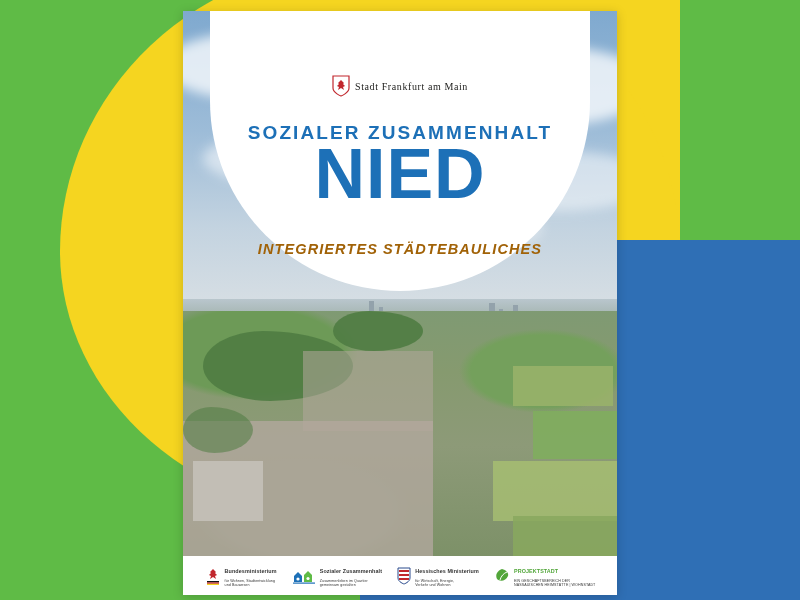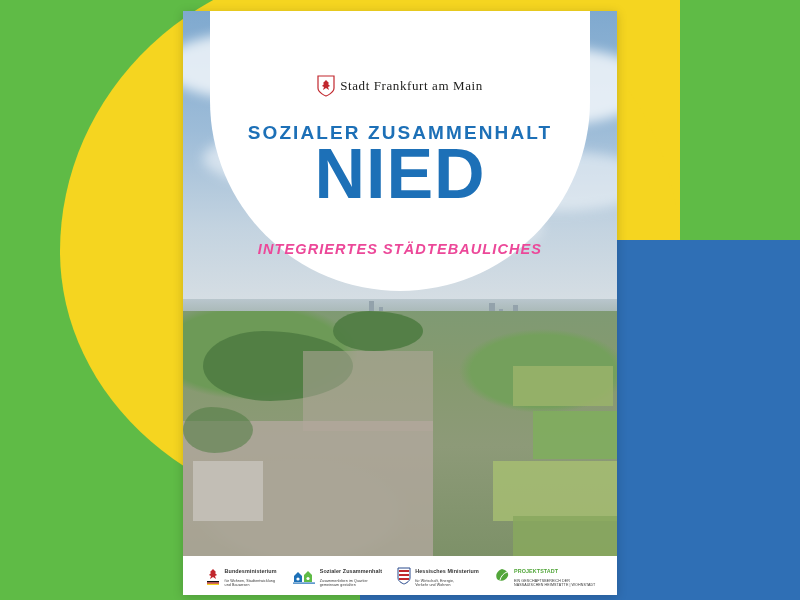--- a/index.html
+++ b/index.html
@@ -163,21 +163,21 @@
     align-items: center;
     gap: 2px;
   }
   .crest-row {
     display: flex;
     align-items: center;
     gap: 5px;
   }
   .crest-text {
     font-family: "Liberation Serif", serif;
-    font-size: 13px;
+    font-size: 10px;
     letter-spacing: 0.6px;
     color: #1d1d1b;
     white-space: nowrap;
   }
 
   .kicker {
     position: absolute;
     left: 0; right: 0;
     top: 111px;
     text-align: center;
@@ -195,21 +195,21 @@
     font-size: 70px;
     font-weight: bold;
     letter-spacing: 1px;
     line-height: 1;
   }
   .subtitle {
     position: absolute;
     left: 0; right: 0;
     top: 228px;
     text-align: center;
-    color: #ec4899;
+    color: #a16207;
     font-size: 14.5px;
     font-style: italic;
     font-weight: bold;
     letter-spacing: 1.1px;
     line-height: 1.45;
   }
 
   
   .logobar {
     position: absolute;

